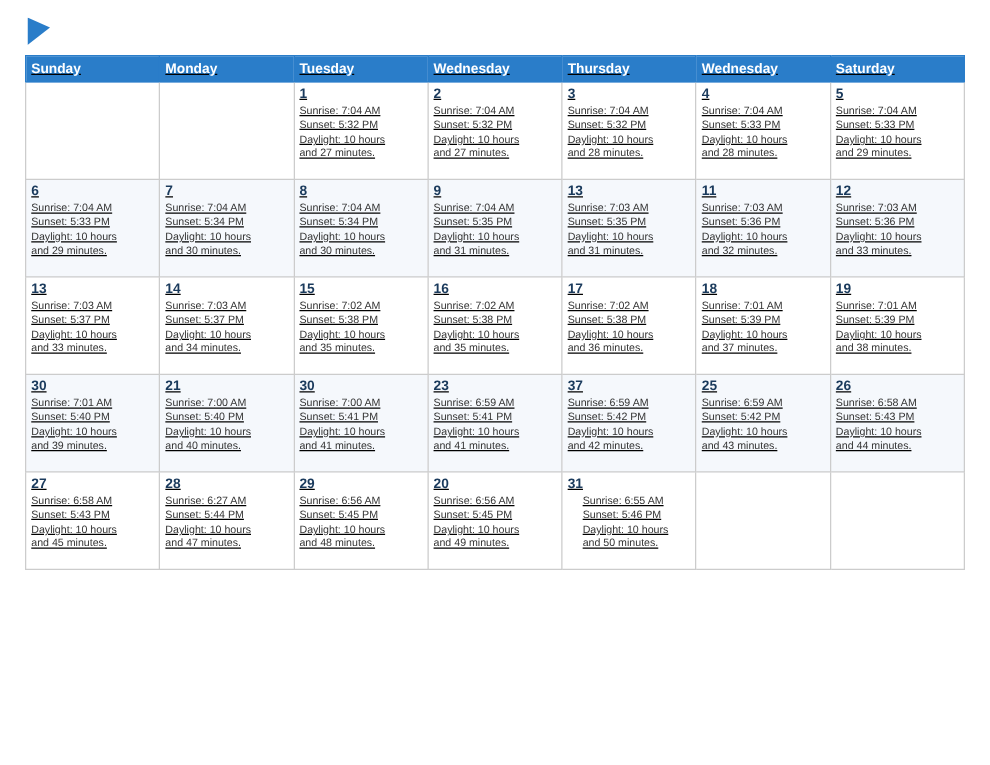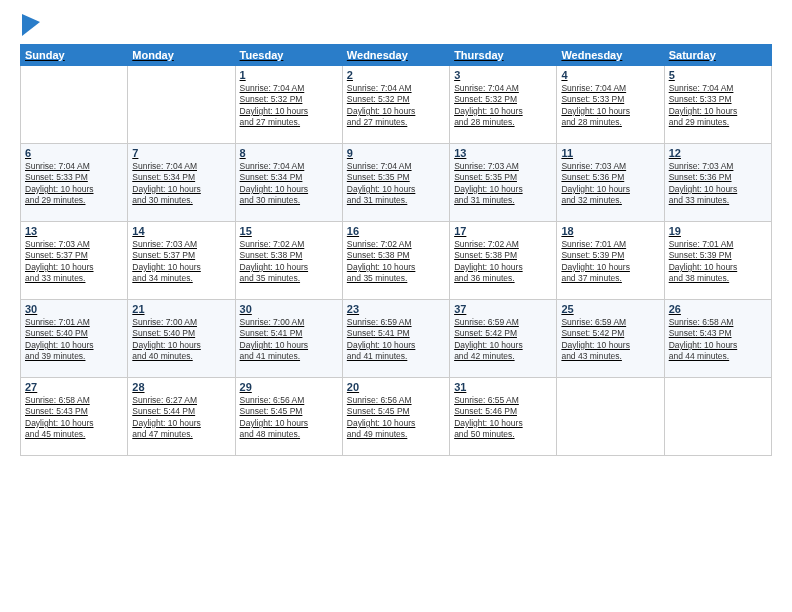--- a/index.html
+++ b/index.html
@@ -354,21 +354,21 @@
           </td>
           <td>
             <span class="day-num">20</span>
             <div class="cell-info" style="white-space: pre-line;">Sunrise: 6:56 AM
 Sunset: 5:45 PM
 Daylight: 10 hours
 and 49 minutes.</div>
           </td>
           <td>
             <span class="day-num">31</span>
-            <div class="cell-info" style="white-space: pre-line;">Sunrise: 6:55 AM
+            <div class="cell-info" style="white-space: pre-line; margin-left: 12px;">Sunrise: 6:55 AM
 Sunset: 5:46 PM
 Daylight: 10 hours
 and 50 minutes.</div>
           </td>
           <td class="empty"></td>
           <td class="empty"></td>
         </tr>
       </tbody>
   </table>
 </div>

